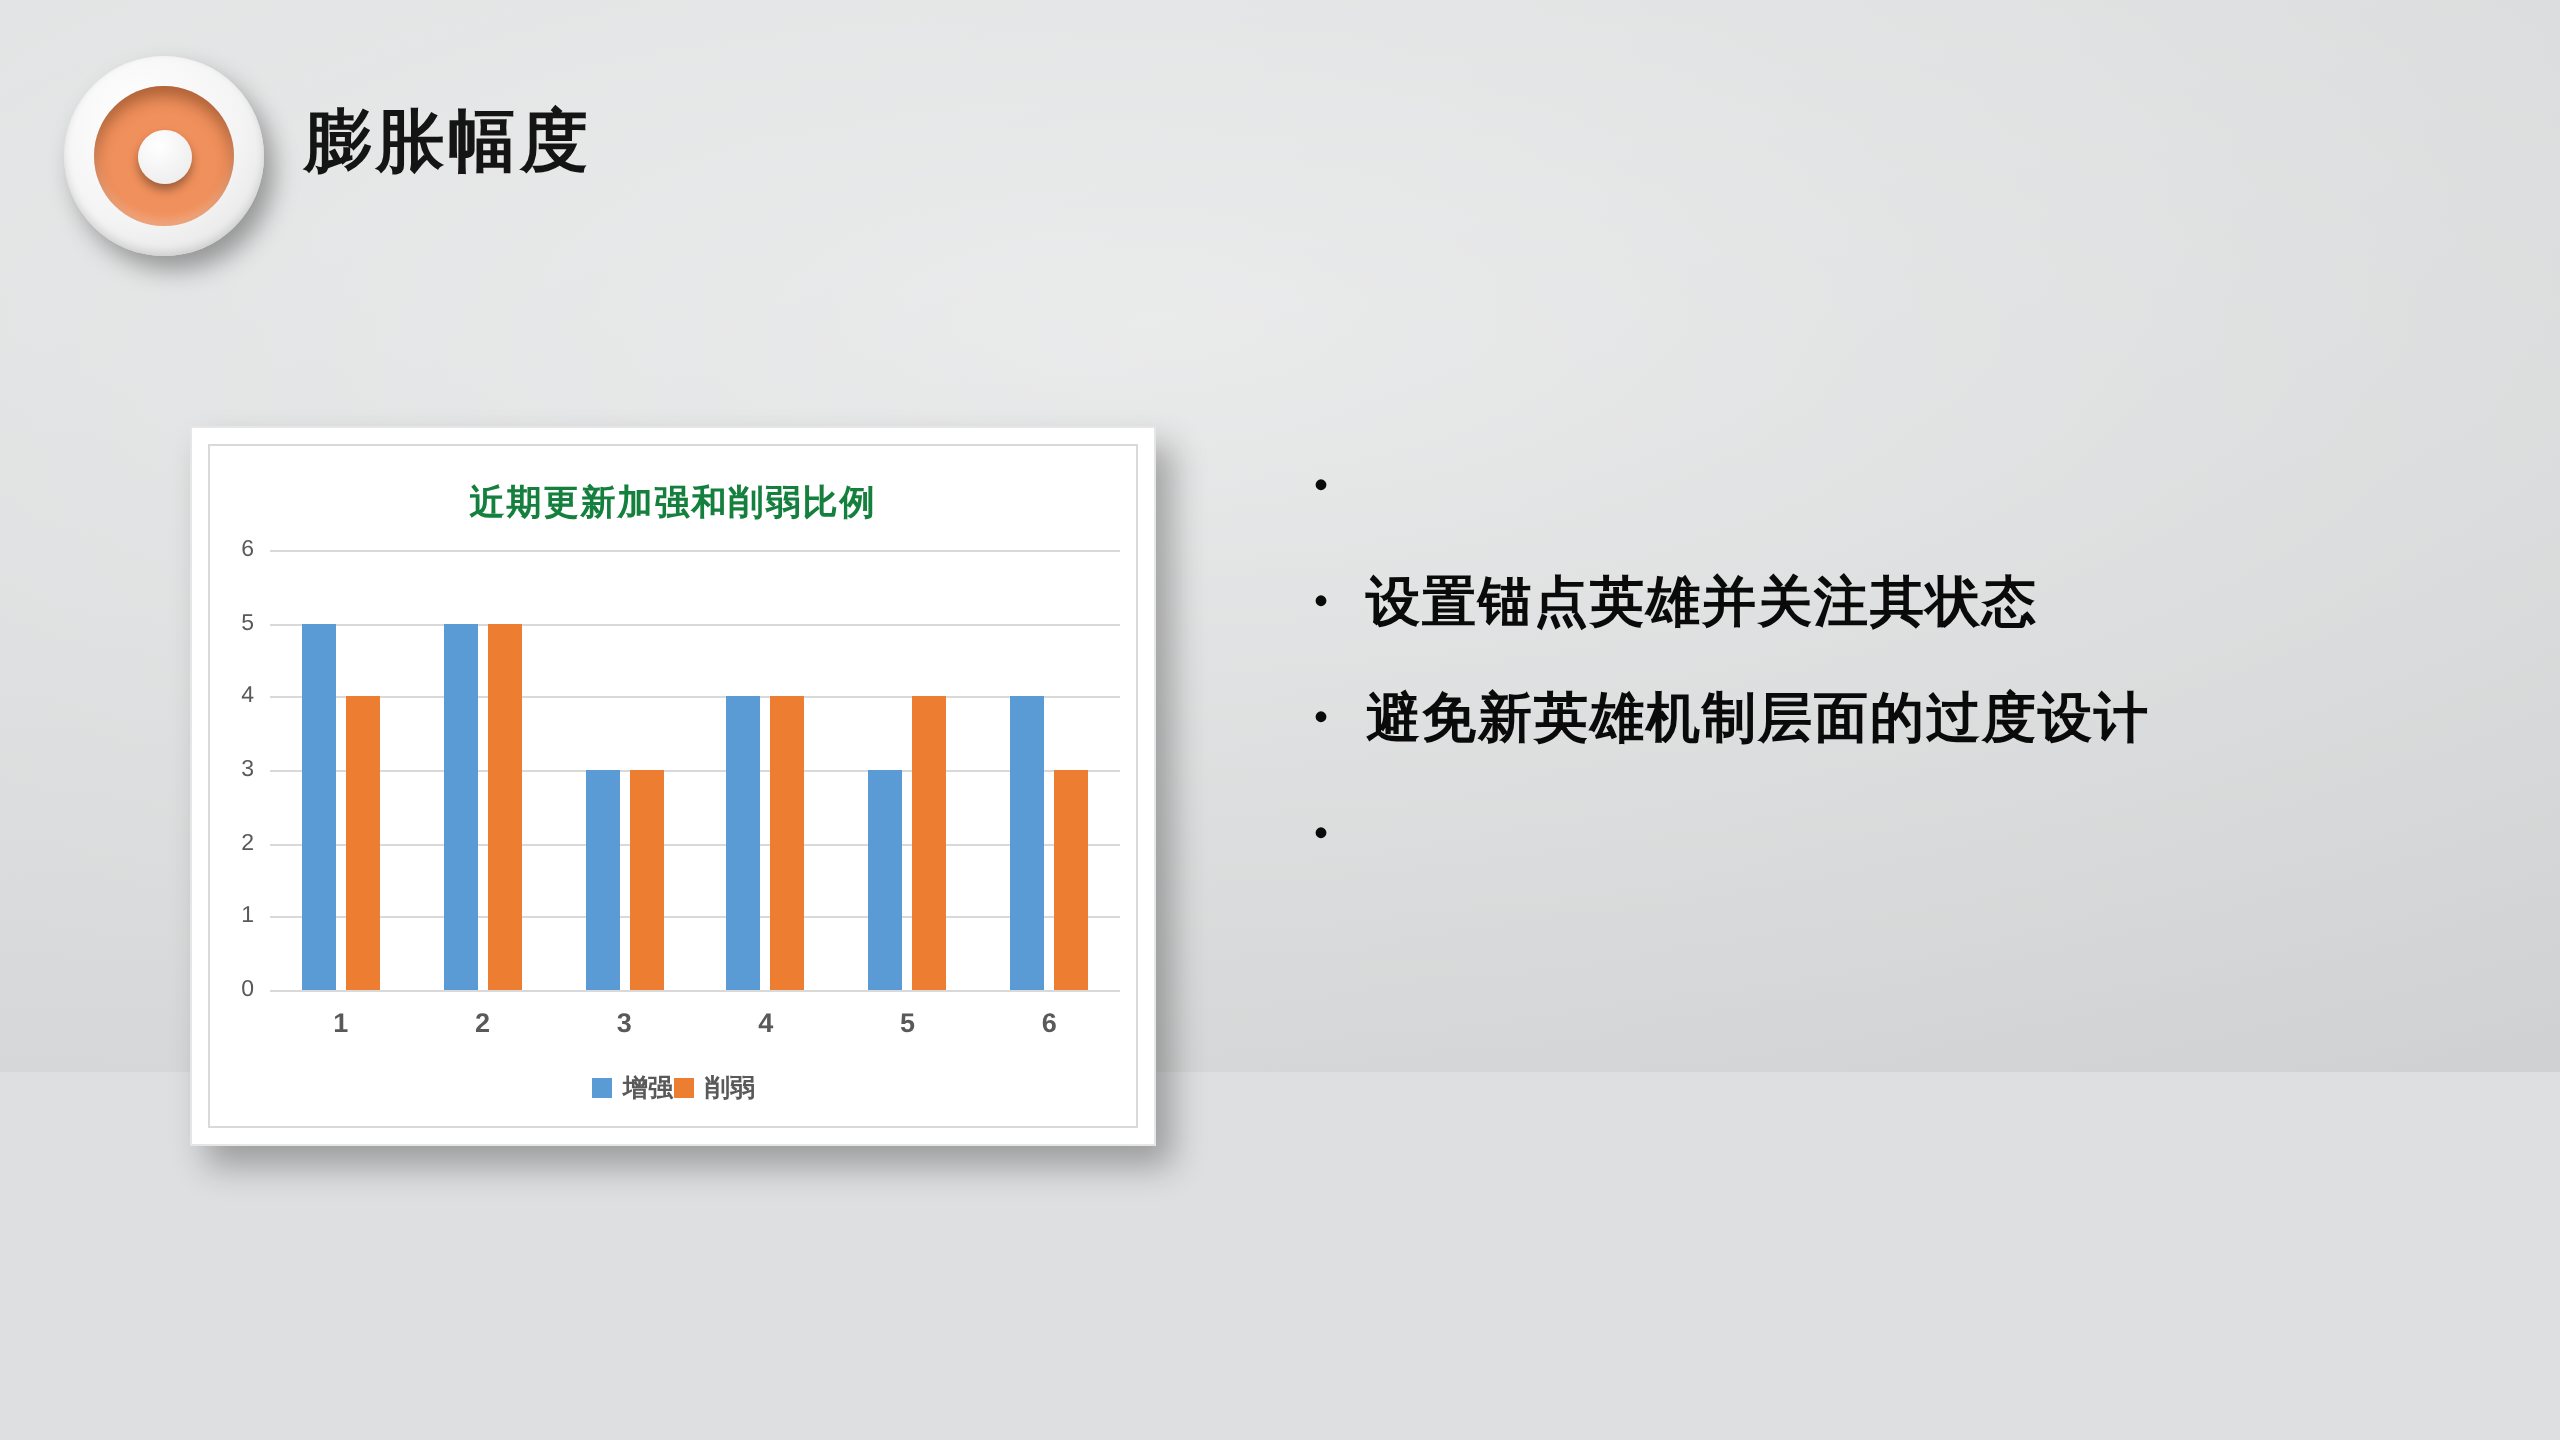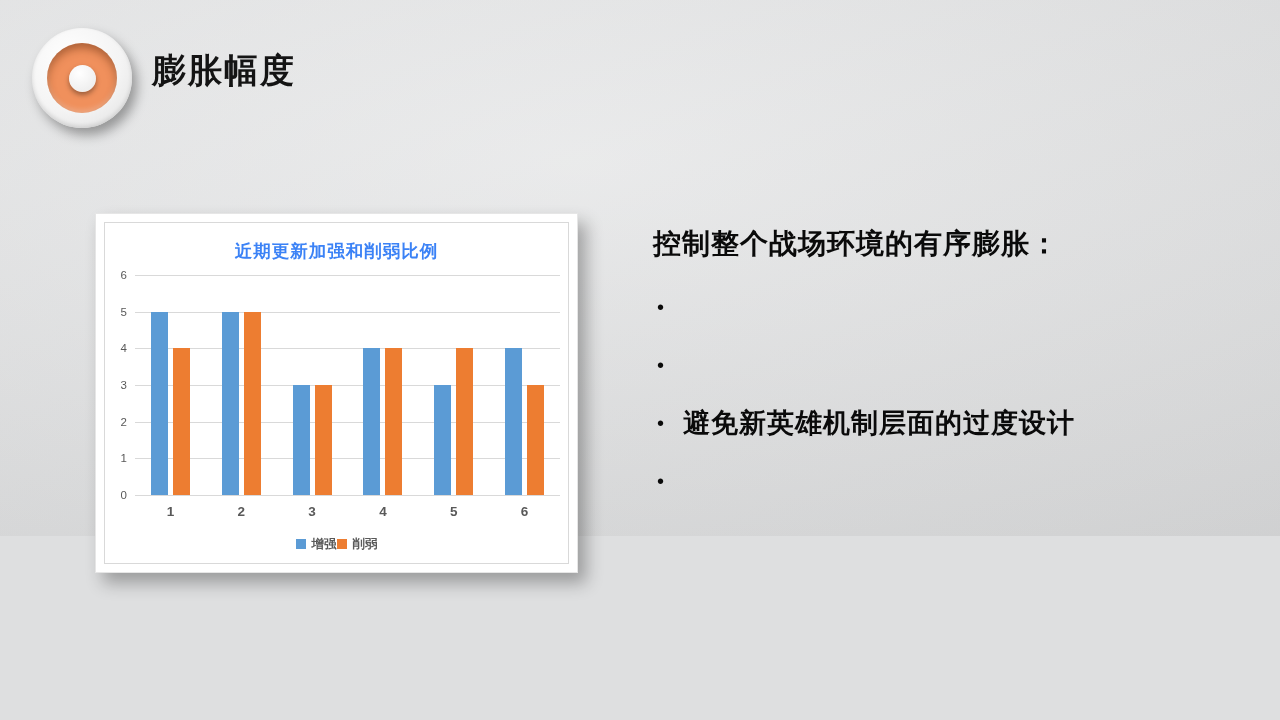--- a/index.html
+++ b/index.html
@@ -52,21 +52,21 @@
   }
   .chart-frame {
     width: 100%; height: 100%;
     border: 1px solid #d9d9d9;
     background: #ffffff;
     padding-top: 0;
   }
   .chart-title {
     height: 52px; line-height: 56px;
     text-align: center;
-    font-size: 17.5px; font-weight: 700; color: #3b82f6;
+    font-size: 17.5px; font-weight: 700; color: #15803d;
     letter-spacing: 1px;
   }
   .plot-region {
     position: relative;
     height: 220px;
     margin-left: 30px; margin-right: 8px;
   }
   .gridline {
     position: absolute; left: 0; right: 0; height: 1px;
     background: #d9d9d9;
@@ -196,27 +196,27 @@
           </div>
           <div class="legend-item">
             <span class="legend-swatch" style="background: rgb(237, 125, 49);"></span>
             <span class="legend-label">削弱</span>
           </div>
         </div>
     </div>
   </div>
 
   <div class="right-panel">
-    <div class="section-heading">控制整个战场环境的有序膨胀：</div>
     <ul class="bullet-list" id="bullet-list">
         <li class="bullet-item">
           <span class="bullet-dot">•</span>
         </li>
         <li class="bullet-item">
           <span class="bullet-dot">•</span>
+          <span>设置锚点英雄并关注其状态</span>
         </li>
         <li class="bullet-item">
           <span class="bullet-dot">•</span>
           <span>避免新英雄机制层面的过度设计</span>
         </li>
         <li class="bullet-item">
           <span class="bullet-dot">•</span>
         </li>
       </ul>
   </div>

